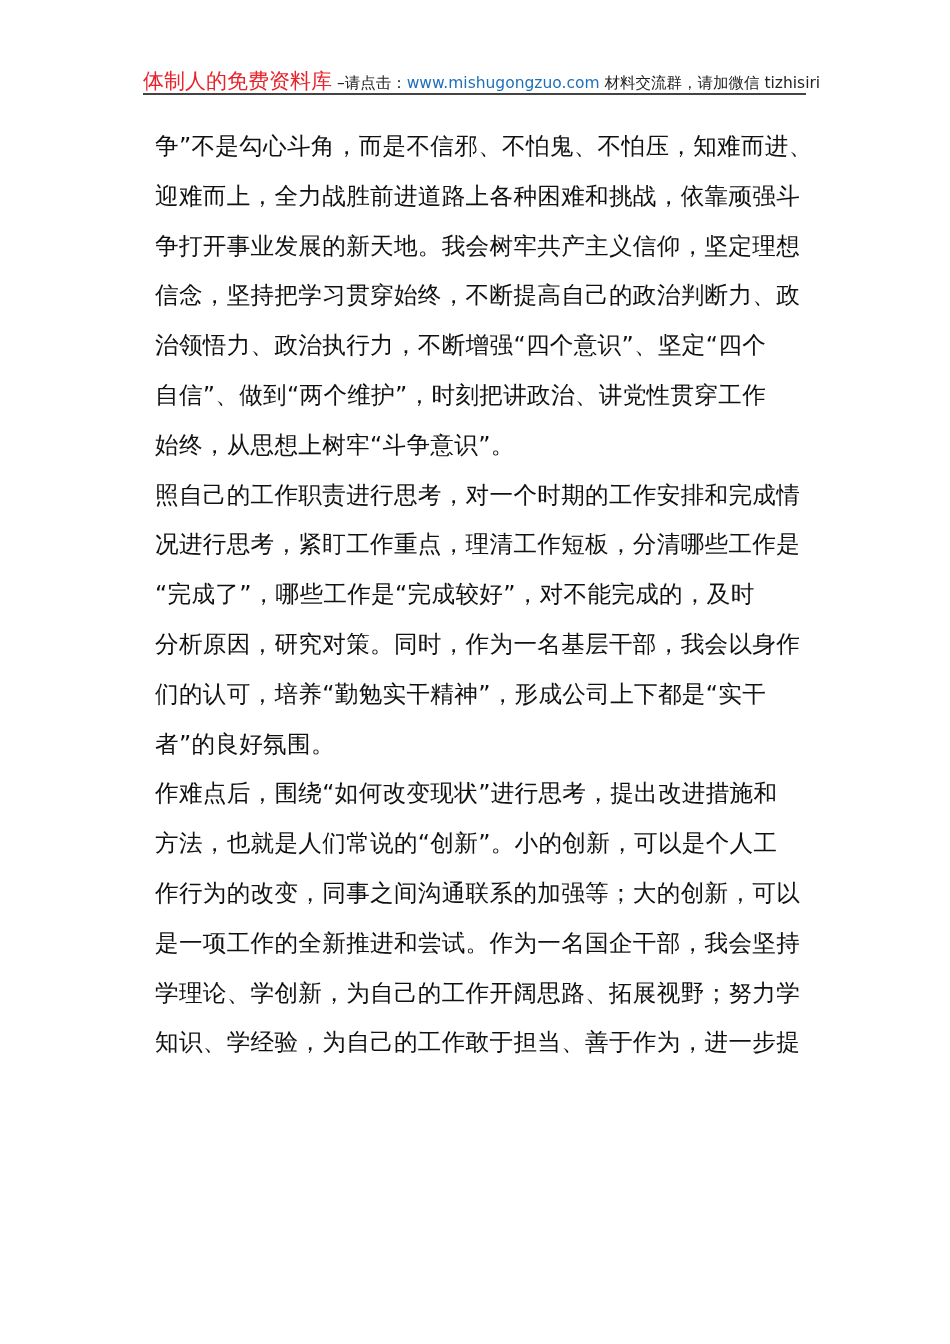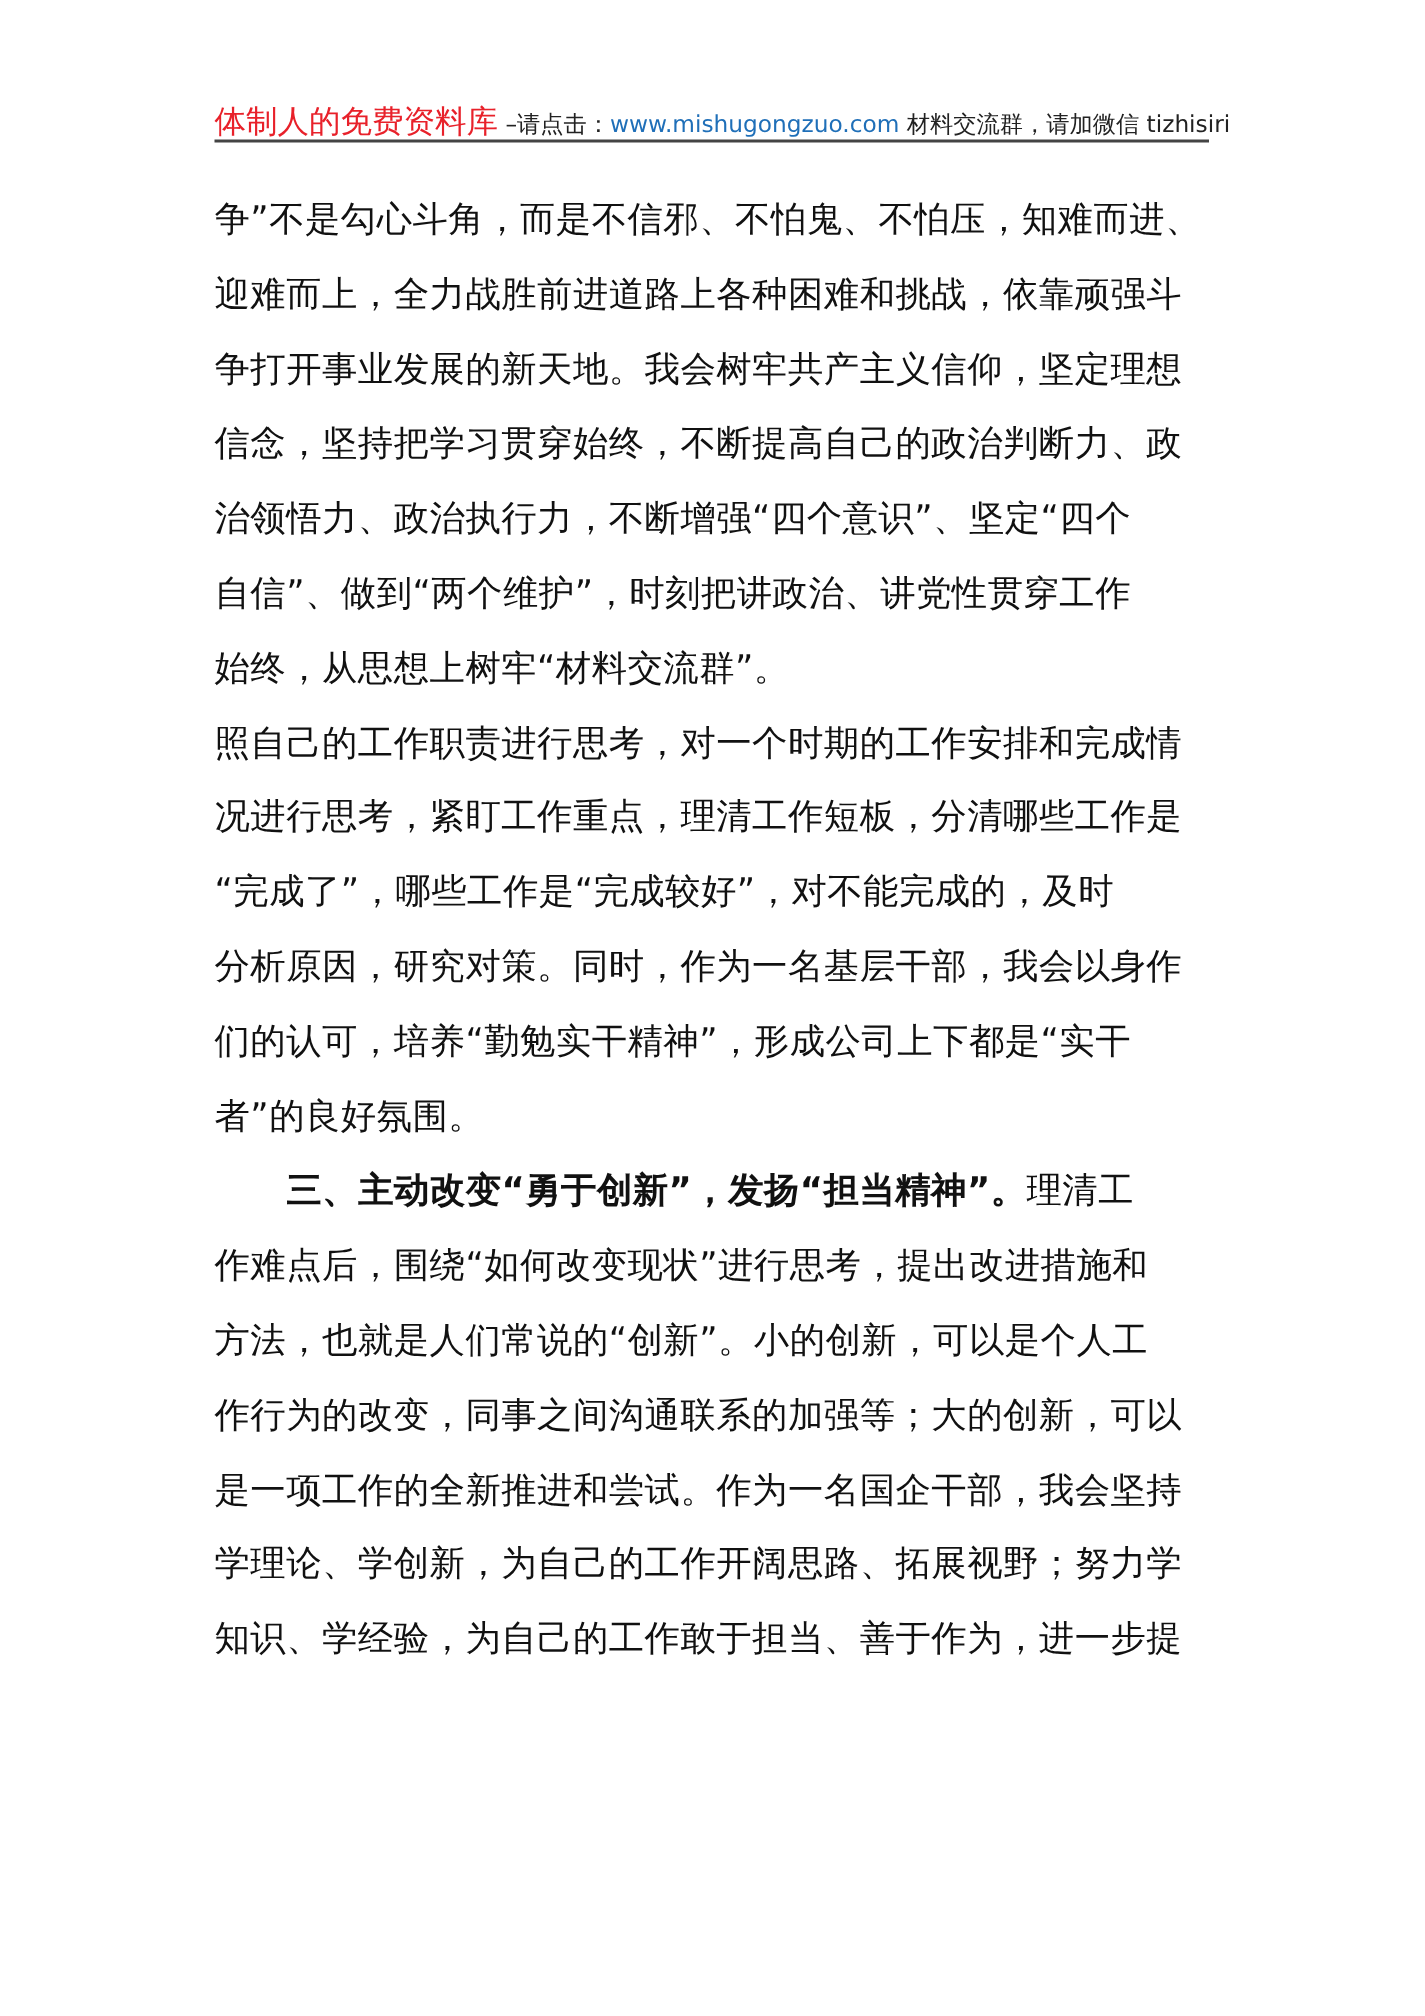--- a/index.html
+++ b/index.html
@@ -4,21 +4,21 @@
 <style>
   html, body { margin:0; padding:0; background:#ffffff; }
   body { width:950px; height:1344px; position:relative; overflow:hidden;
          font-family:"DejaVu Sans", "Liberation Sans", sans-serif; color:#111; }
   .header { position:absolute; left:143px; top:70px; width:663px; height:22px;
             font-size:15.5px; line-height:22px; white-space:nowrap; text-align:center; }
   .header .red { color:#e8212a; font-size:21px; }
   .header .blk { color:#222;text-align:center; }
   .header .blue { color:#1f6fb8; }
   .header-rule { position:absolute; left:143px; top:93px; width:663px; height:2px; background:#444; }
-  .body-text { position:absolute; left:143px; top:122px; width:666px; font-size:23.6px;
+  .body-text { position:absolute; left:155px; top:122px; width:666px; font-size:23.6px;
                line-height:49.8px; letter-spacing:0.3px; }
   .para { margin:0; text-align:justify; text-align-last:left; }
   .bold { font-weight:bold; }
   .line { display:block; white-space:nowrap; }
 </style>
 </head>
 <body>
 
 <div class="header">
   <span class="red">体制人的免费资料库</span><span class="blk"> –请点击：</span><span class="blue">www.mishugongzuo.com</span><span class="blk"> 材料交流群，请加微信 tizhisiri</span>
@@ -26,34 +26,33 @@
 <div class="header-rule"></div>
 
 <div class="body-text">
   <div class="para">
     <span class="line">争”不是勾心斗角，而是不信邪、不怕鬼、不怕压，知难而进、</span>
     <span class="line">迎难而上，全力战胜前进道路上各种困难和挑战，依靠顽强斗</span>
     <span class="line">争打开事业发展的新天地。我会树牢共产主义信仰，坚定理想</span>
     <span class="line">信念，坚持把学习贯穿始终，不断提高自己的政治判断力、政</span>
     <span class="line">治领悟力、政治执行力，不断增强“四个意识”、坚定“四个</span>
     <span class="line">自信”、做到“两个维护”，时刻把讲政治、讲党性贯穿工作</span>
-    <span class="line">始终，从思想上树牢“材料交流群”。</span>
+    <span class="line">始终，从思想上树牢“斗争意识”。</span>
   </div>
 
   <div class="para">
     <span class="line">照自己的工作职责进行思考，对一个时期的工作安排和完成情</span>
     <span class="line">况进行思考，紧盯工作重点，理清工作短板，分清哪些工作是</span>
     <span class="line">“完成了”，哪些工作是“完成较好”，对不能完成的，及时</span>
     <span class="line">分析原因，研究对策。同时，作为一名基层干部，我会以身作</span>
     <span class="line">们的认可，培养“勤勉实干精神”，形成公司上下都是“实干</span>
     <span class="line">者”的良好氛围。</span>
   </div>
 
   <div class="para">
-    <span class="line" style="padding-left:48px"><span class="bold">三、主动改变“勇于创新”，发扬“担当精神”。</span><span>理清工</span></span>
     <span class="line">作难点后，围绕“如何改变现状”进行思考，提出改进措施和</span>
     <span class="line">方法，也就是人们常说的“创新”。小的创新，可以是个人工</span>
     <span class="line">作行为的改变，同事之间沟通联系的加强等；大的创新，可以</span>
     <span class="line">是一项工作的全新推进和尝试。作为一名国企干部，我会坚持</span>
     <span class="line">学理论、学创新，为自己的工作开阔思路、拓展视野；努力学</span>
     <span class="line">知识、学经验，为自己的工作敢于担当、善于作为，进一步提</span>
   </div>
 </div>
 
 </body></html>

